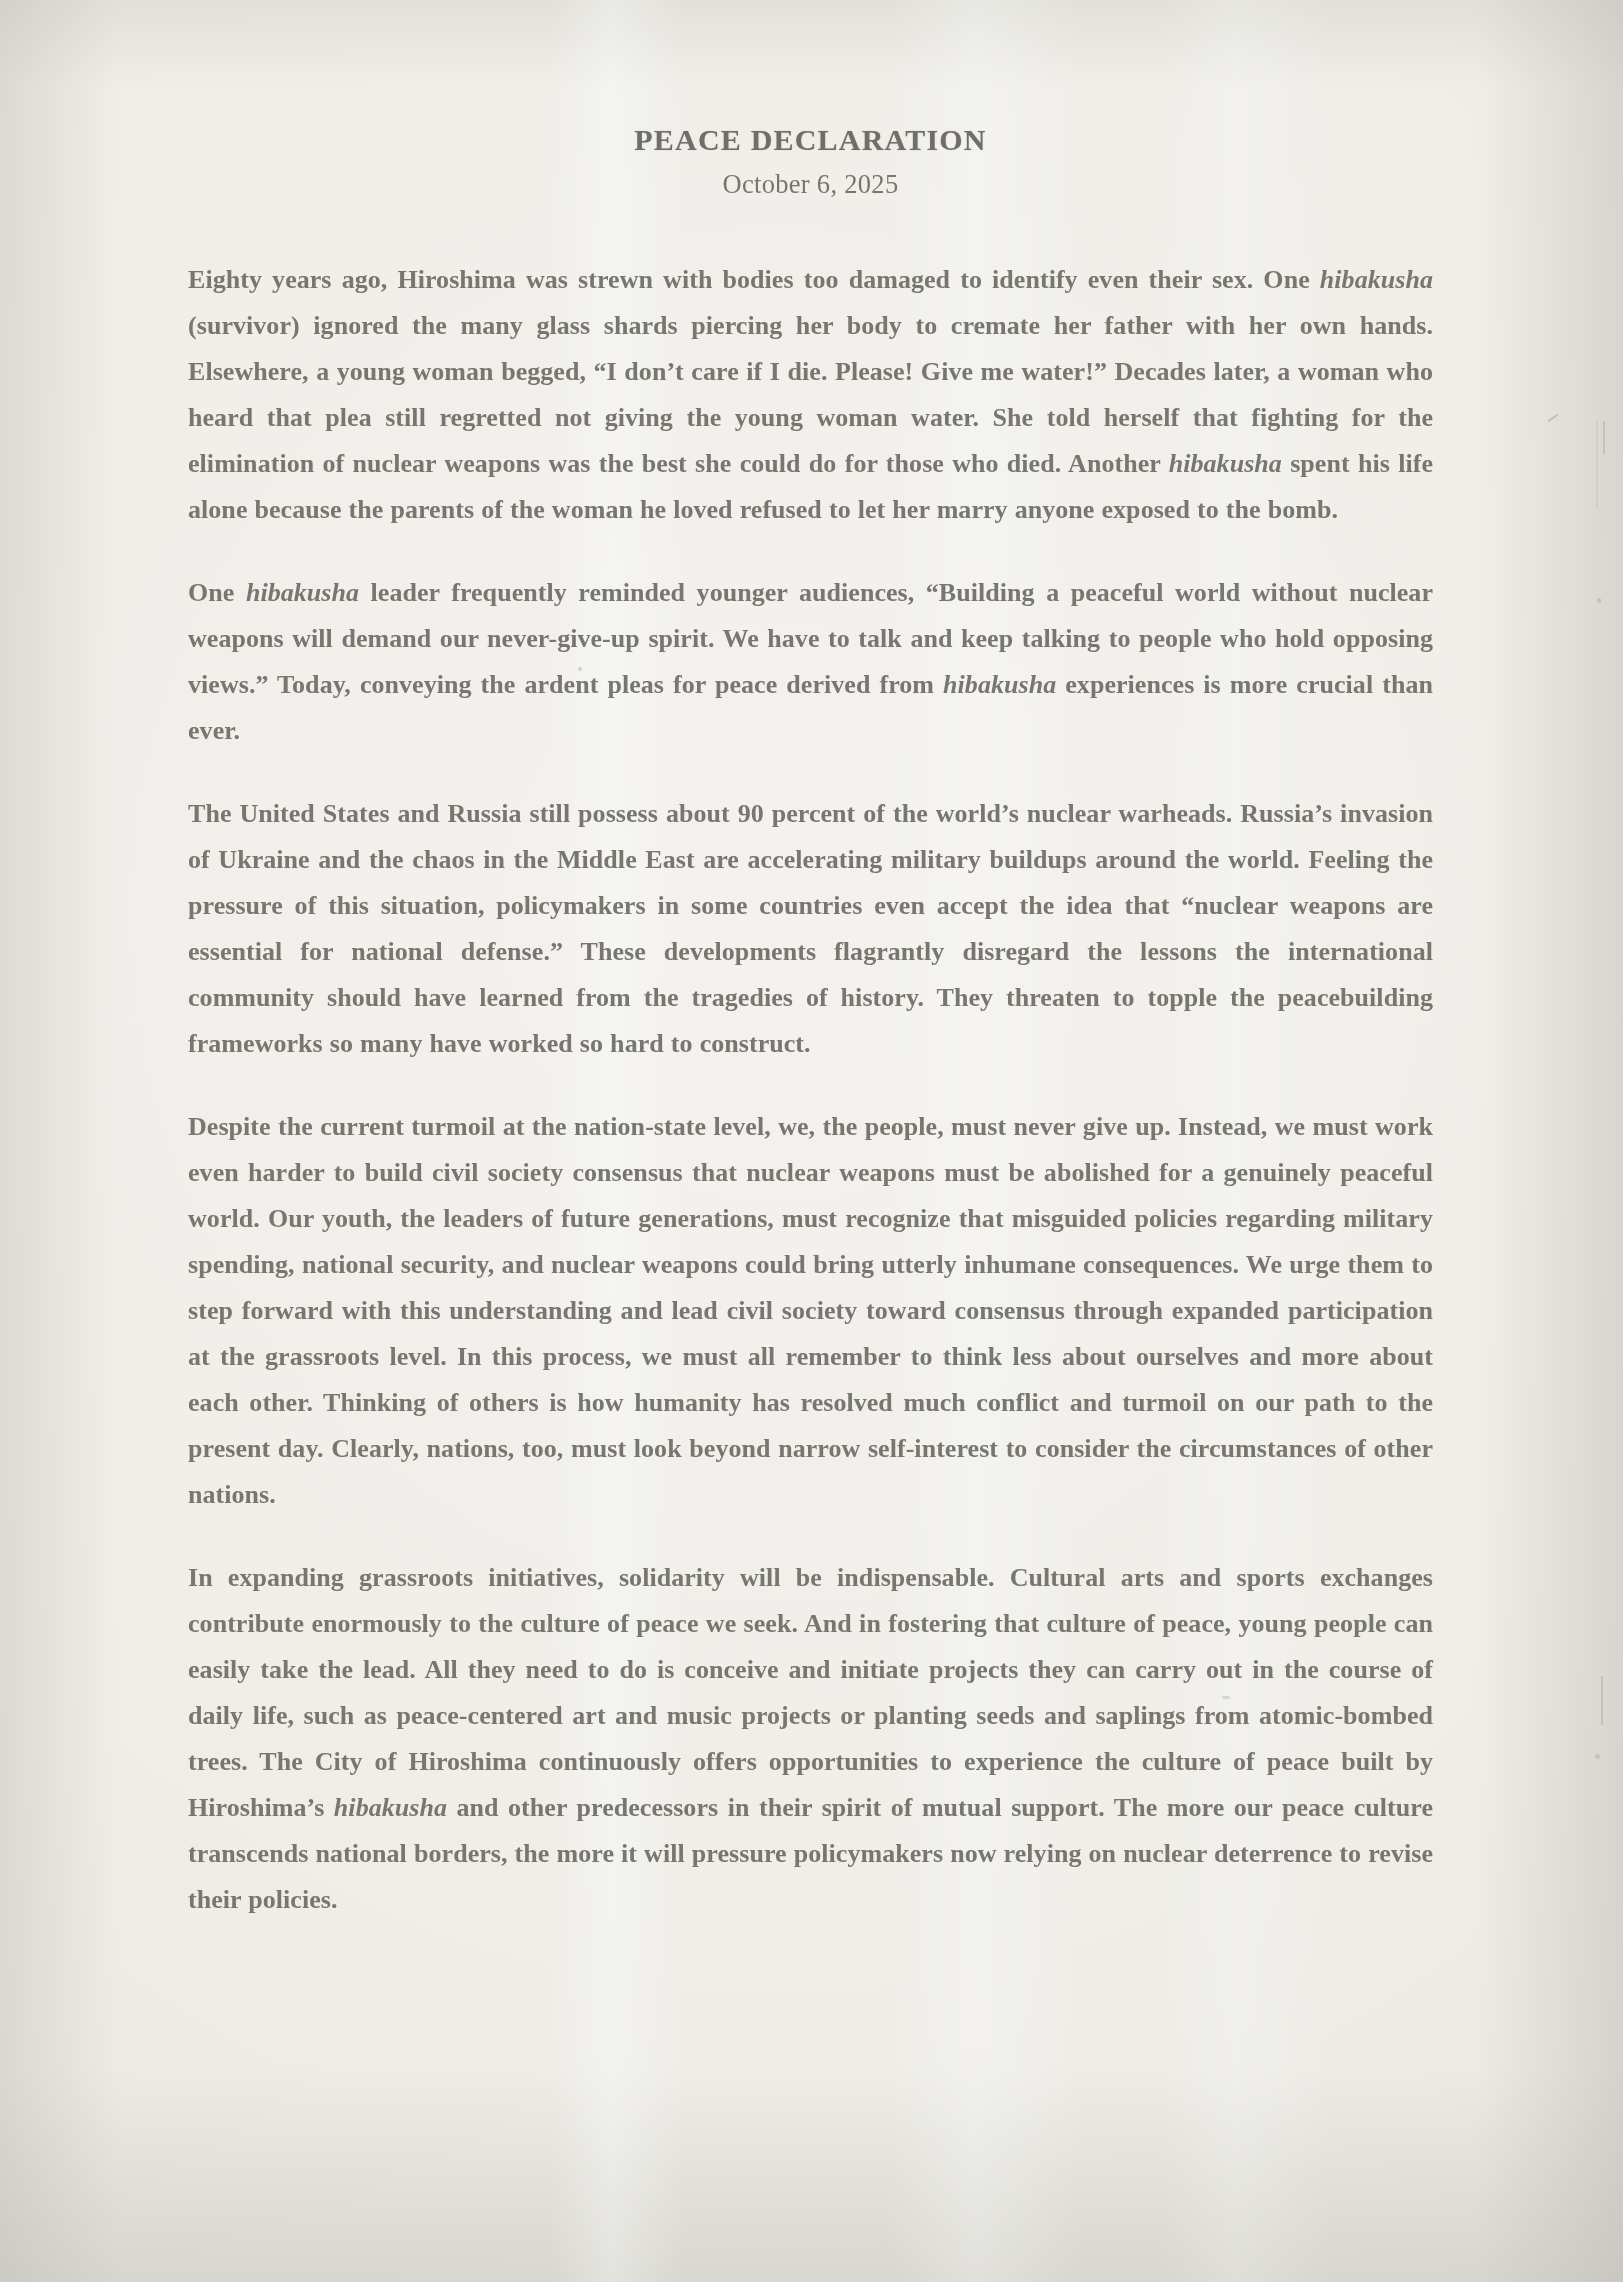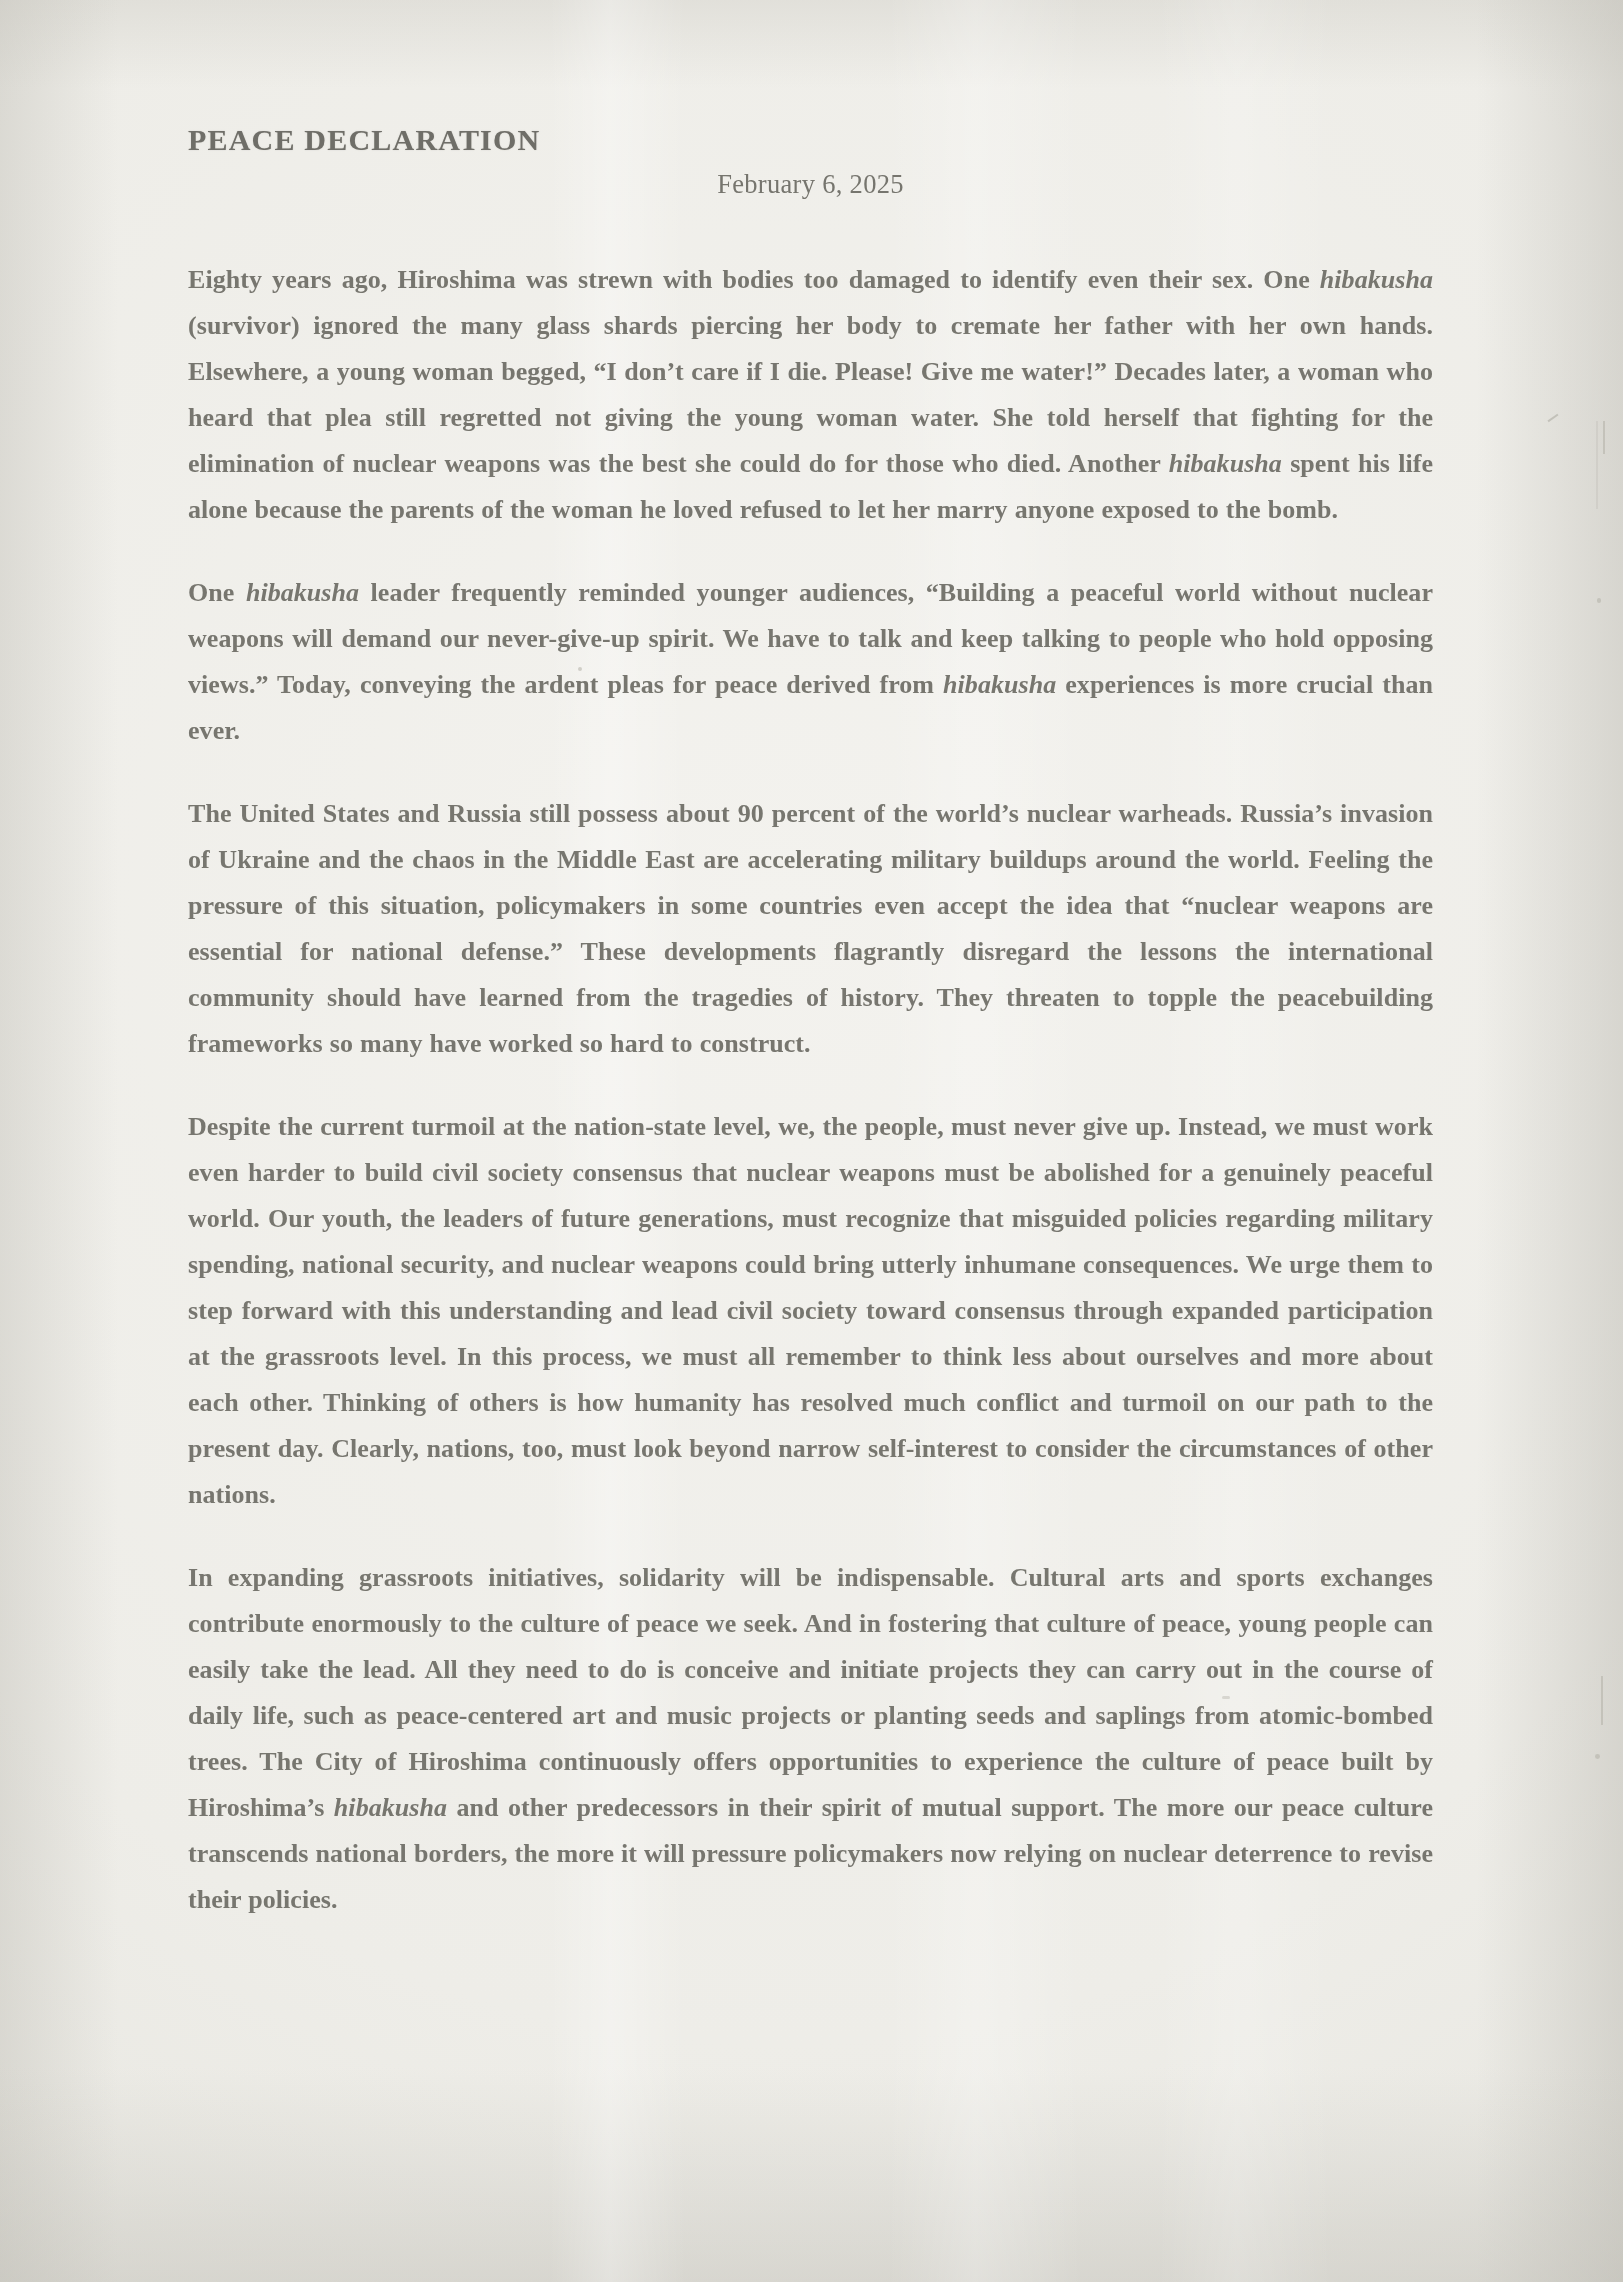--- a/index.html
+++ b/index.html
@@ -88,21 +88,21 @@
   .faint-dot.d2 { left: 1222px; top: 1696px; width: 7.8px; height: 2.9px; border-radius: 2px; opacity:.45; }
 
   .content {
     position: absolute;
     left: 188px;
     top: 123px;
     width: 1245px;
   }
 
   .doc-title {
-    text-align: left;
+    text-align: center;
     font-size: 30px;
     font-weight: bold;
     letter-spacing: 1.2px;
     color: #6f6e68;
     margin: 0 0 11.8px 0;
     text-shadow: 0 0 1.2px rgba(120,118,110,0.35);
   }
   .doc-date {
     text-align: center;
     font-size: 26.5px;
@@ -140,21 +140,21 @@
   <div class="edge-mark m2"></div>
   <div class="edge-mark m3"></div>
   <div class="edge-mark m4"></div>
   <div class="edge-mark m5"></div>
   <div class="tick-mark"></div>
   <div class="faint-dot d1"></div>
   <div class="faint-dot d2"></div>
 
   <div class="content">
     <h1 class="doc-title">PEACE DECLARATION</h1>
-    <div class="doc-date">February 6, 2025</div>
+    <div class="doc-date">October 6, 2025</div>
 
     <p class="para">Eighty years ago, Hiroshima was strewn with bodies too damaged to identify even their sex. One <em>hibakusha</em> (survivor) ignored the many glass shards piercing her body to cremate her father with her own hands. Elsewhere, a young woman begged, “I don’t care if I die. Please! Give me water!” Decades later, a woman who heard that plea still regretted not giving the young woman water. She told herself that fighting for the elimination of nuclear weapons was the best she could do for those who died. Another <em>hibakusha</em> spent his life alone because the parents of the woman he loved refused to let her marry anyone exposed to the bomb.</p>
     <p class="para">One <em>hibakusha</em> leader frequently reminded younger audiences, “Building a peaceful world without nuclear weapons will demand our never-give-up spirit. We have to talk and keep talking to people who hold opposing views.” Today, conveying the ardent pleas for peace derived from <em>hibakusha</em> experiences is more crucial than ever.</p>
     <p class="para">The United States and Russia still possess about 90 percent of the world’s nuclear warheads. Russia’s invasion of Ukraine and the chaos in the Middle East are accelerating military buildups around the world. Feeling the pressure of this situation, policymakers in some countries even accept the idea that “nuclear weapons are essential for national defense.” These developments flagrantly disregard the lessons the international community should have learned from the tragedies of history. They threaten to topple the peacebuilding frameworks so many have worked so hard to construct.</p>
     <p class="para">Despite the current turmoil at the nation-state level, we, the people, must never give up. Instead, we must work even harder to build civil society consensus that nuclear weapons must be abolished for a genuinely peaceful world. Our youth, the leaders of future generations, must recognize that misguided policies regarding military spending, national security, and nuclear weapons could bring utterly inhumane consequences. We urge them to step forward with this understanding and lead civil society toward consensus through expanded participation at the grassroots level. In this process, we must all remember to think less about ourselves and more about each other. Thinking of others is how humanity has resolved much conflict and turmoil on our path to the present day. Clearly, nations, too, must look beyond narrow self-interest to consider the circumstances of other nations.</p>
     <p class="para">In expanding grassroots initiatives, solidarity will be indispensable. Cultural arts and sports exchanges contribute enormously to the culture of peace we seek. And in fostering that culture of peace, young people can easily take the lead. All they need to do is conceive and initiate projects they can carry out in the course of daily life, such as peace-centered art and music projects or planting seeds and saplings from atomic-bombed trees. The City of Hiroshima continuously offers opportunities to experience the culture of peace built by Hiroshima’s <em>hibakusha</em> and other predecessors in their spirit of mutual support. The more our peace culture transcends national borders, the more it will pressure policymakers now relying on nuclear deterrence to revise their policies.</p>
   </div>
 </div>
 
 

